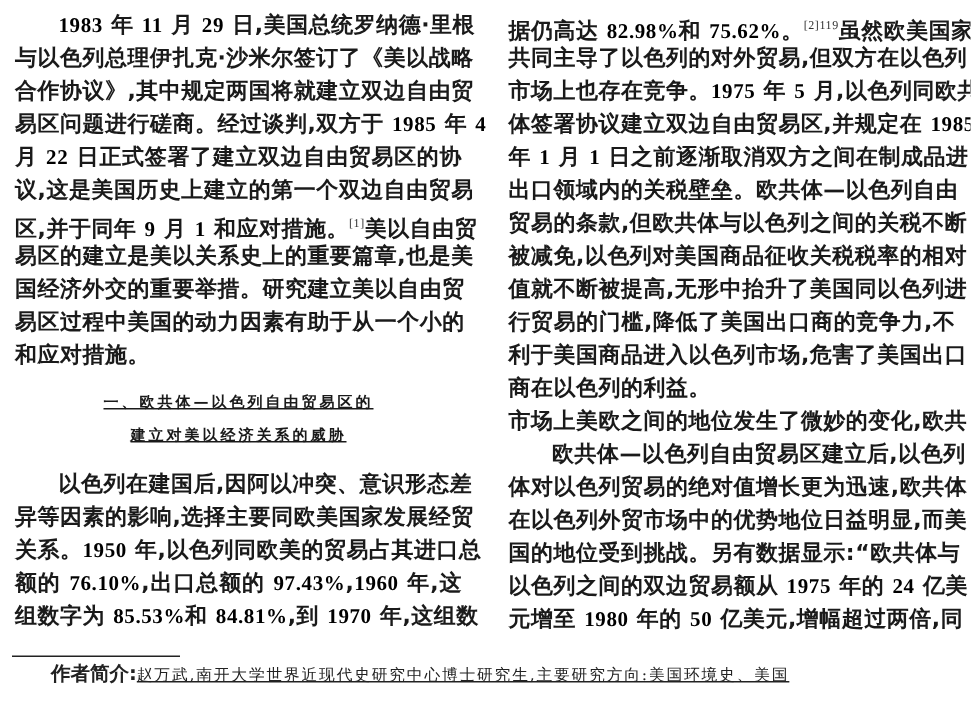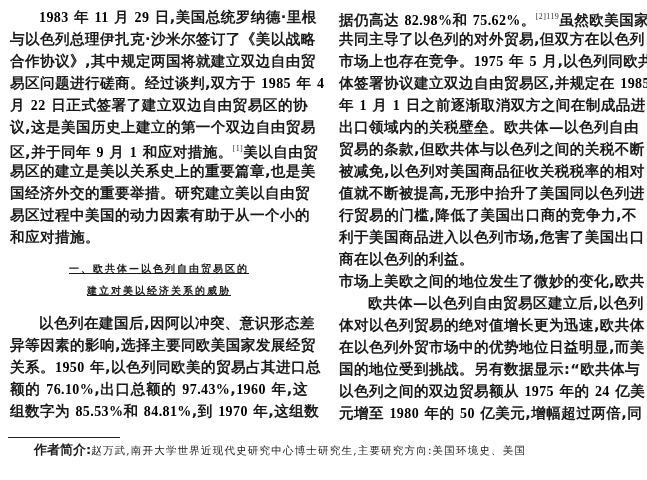--- a/index.html
+++ b/index.html
@@ -30,21 +30,21 @@
   }
   .gap { height: 10px; }
   .footnote-rule {
     position: absolute; left: 8px; top: 437px; width: 112px; height: 1px; background: #222;
   }
   .footnote {
     position: absolute; left: 34px; top: 442px; width: 600px;
     font-size: 10.5px; line-height: 16px; white-space: nowrap; color: #222;
   }
   .footnote .label { font-size: 13px; font-weight: bold; }
-  .footnote .body { font-family: "DejaVu Serif", serif; letter-spacing: 1.2px; }
+  .footnote .body { font-family: "DejaVu Serif", serif; letter-spacing: 1.2px; text-decoration: underline; }
   .watermark {
     position: absolute; right: 6px; top: 444px; text-align: right;
     background: rgba(255,255,255,0.85);
     margin-top: 46px;
   }
   .wm-cn {
     font-size: 15px; font-weight: bold; color: #111;
     text-shadow: 1px 0 0 #fff, -1px 0 0 #fff, 0 1px 0 #fff, 0 -1px 0 #fff;
     letter-spacing: -0.5px; line-height: 17px;
   }

